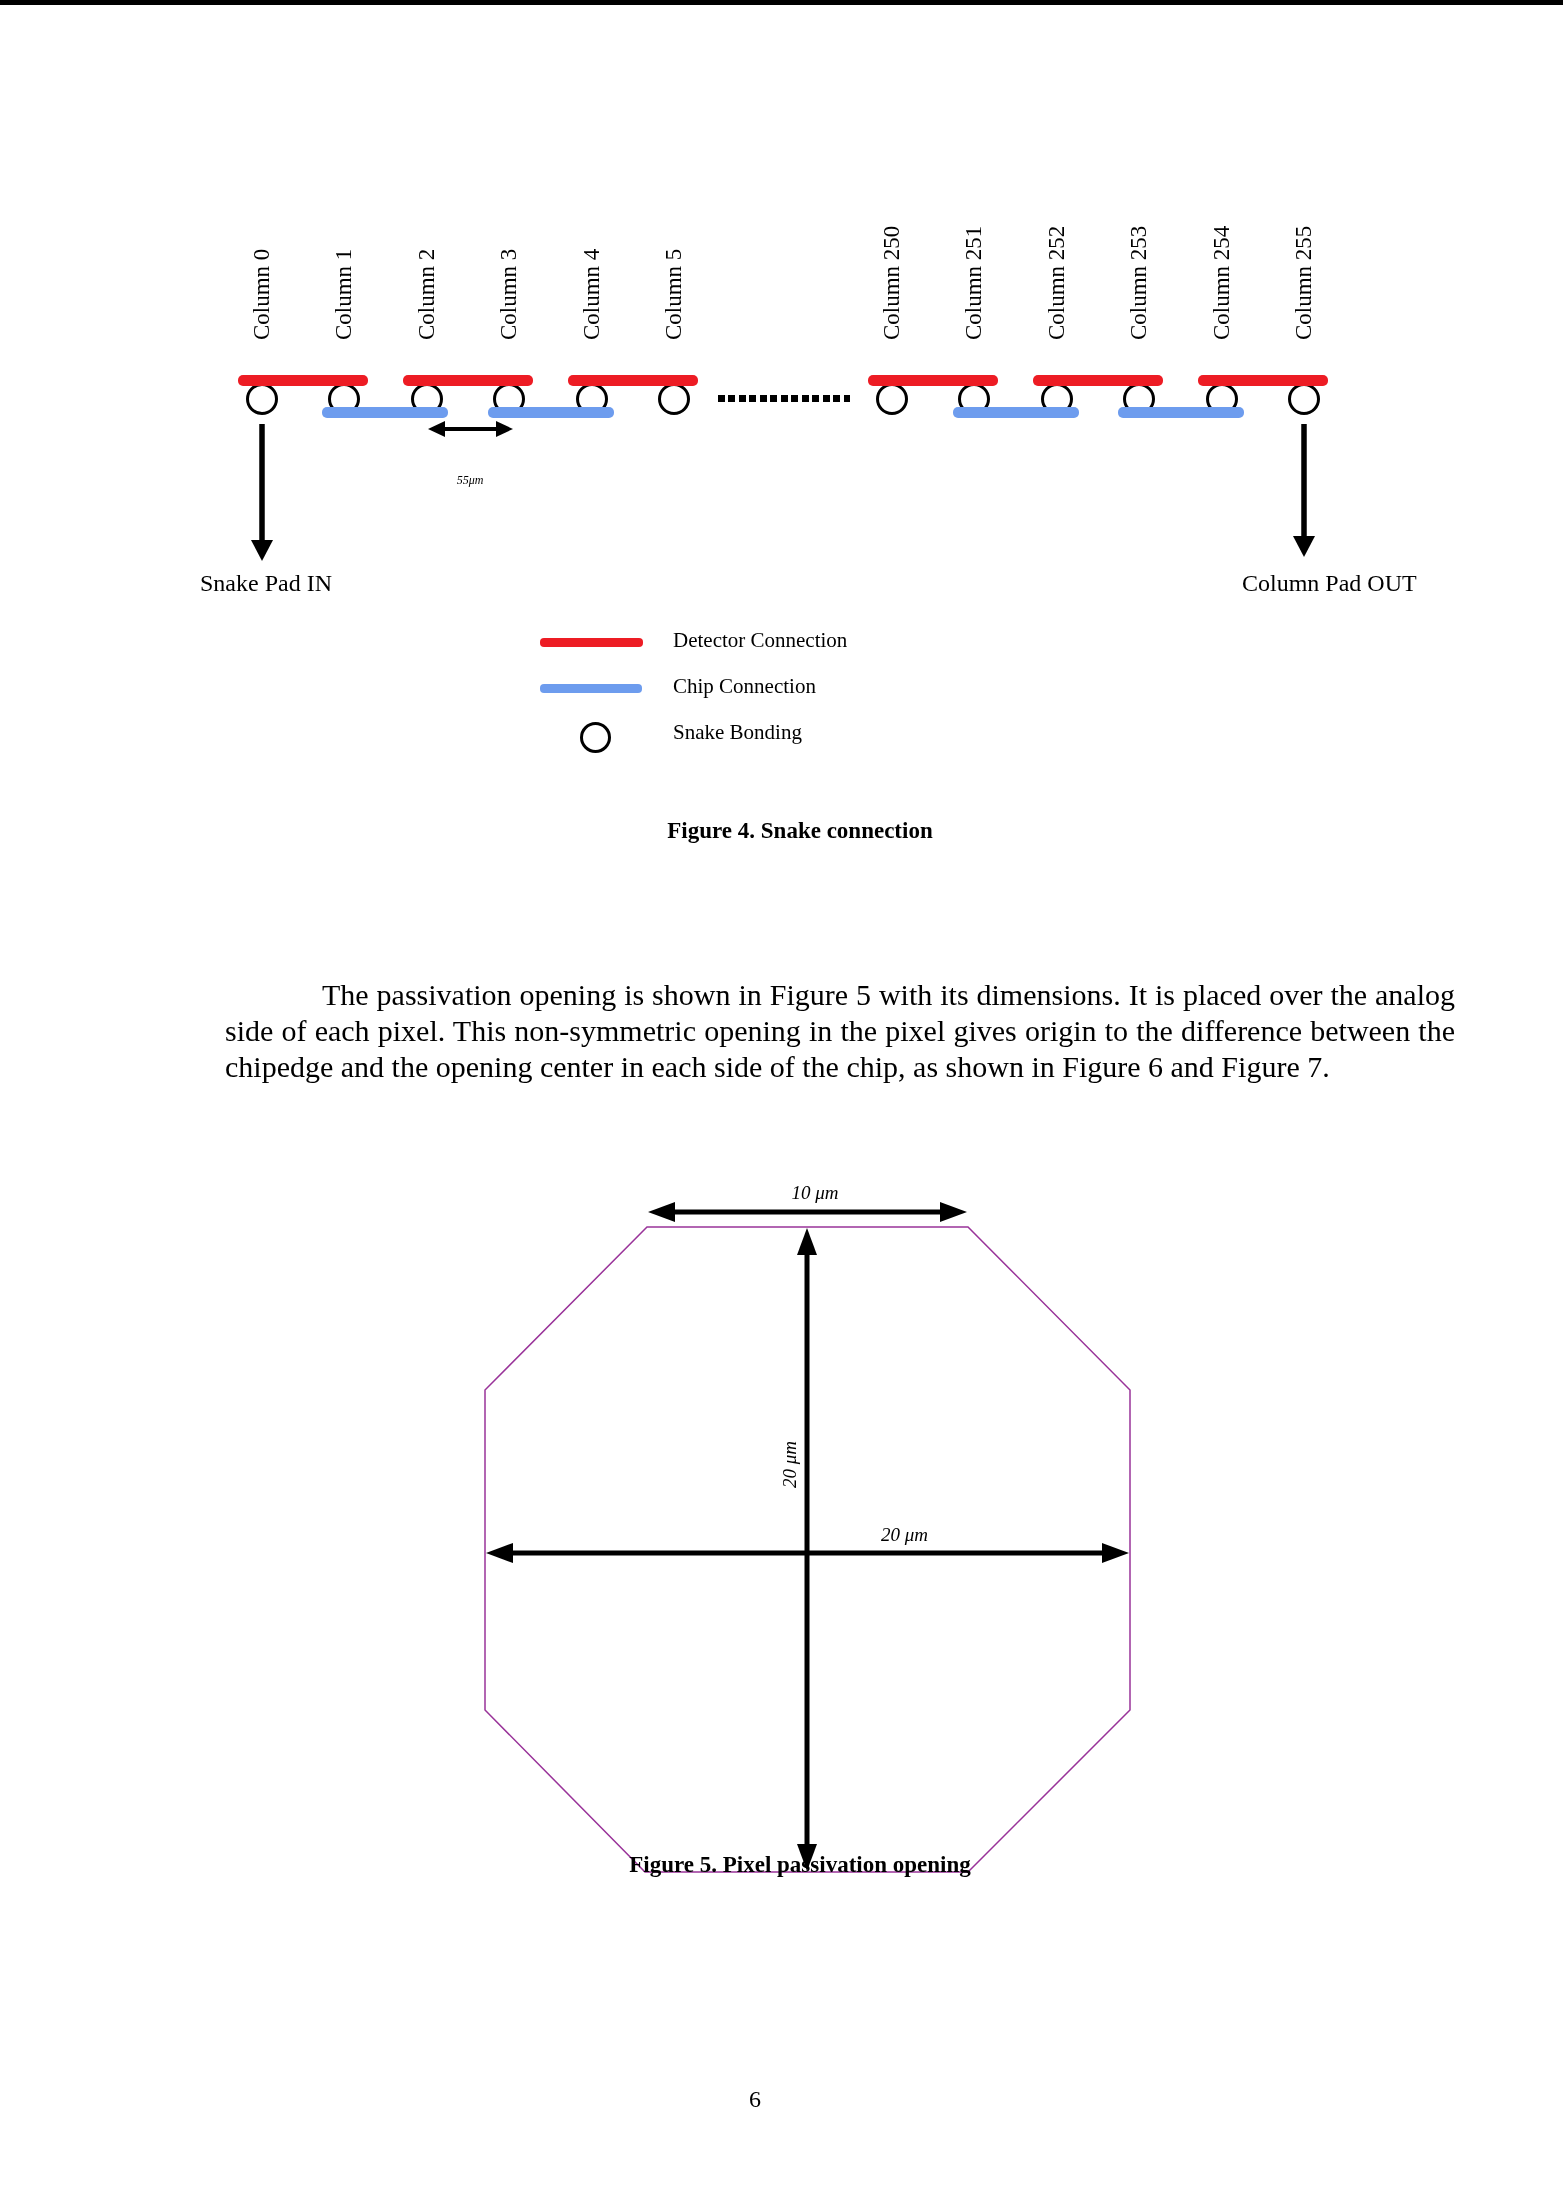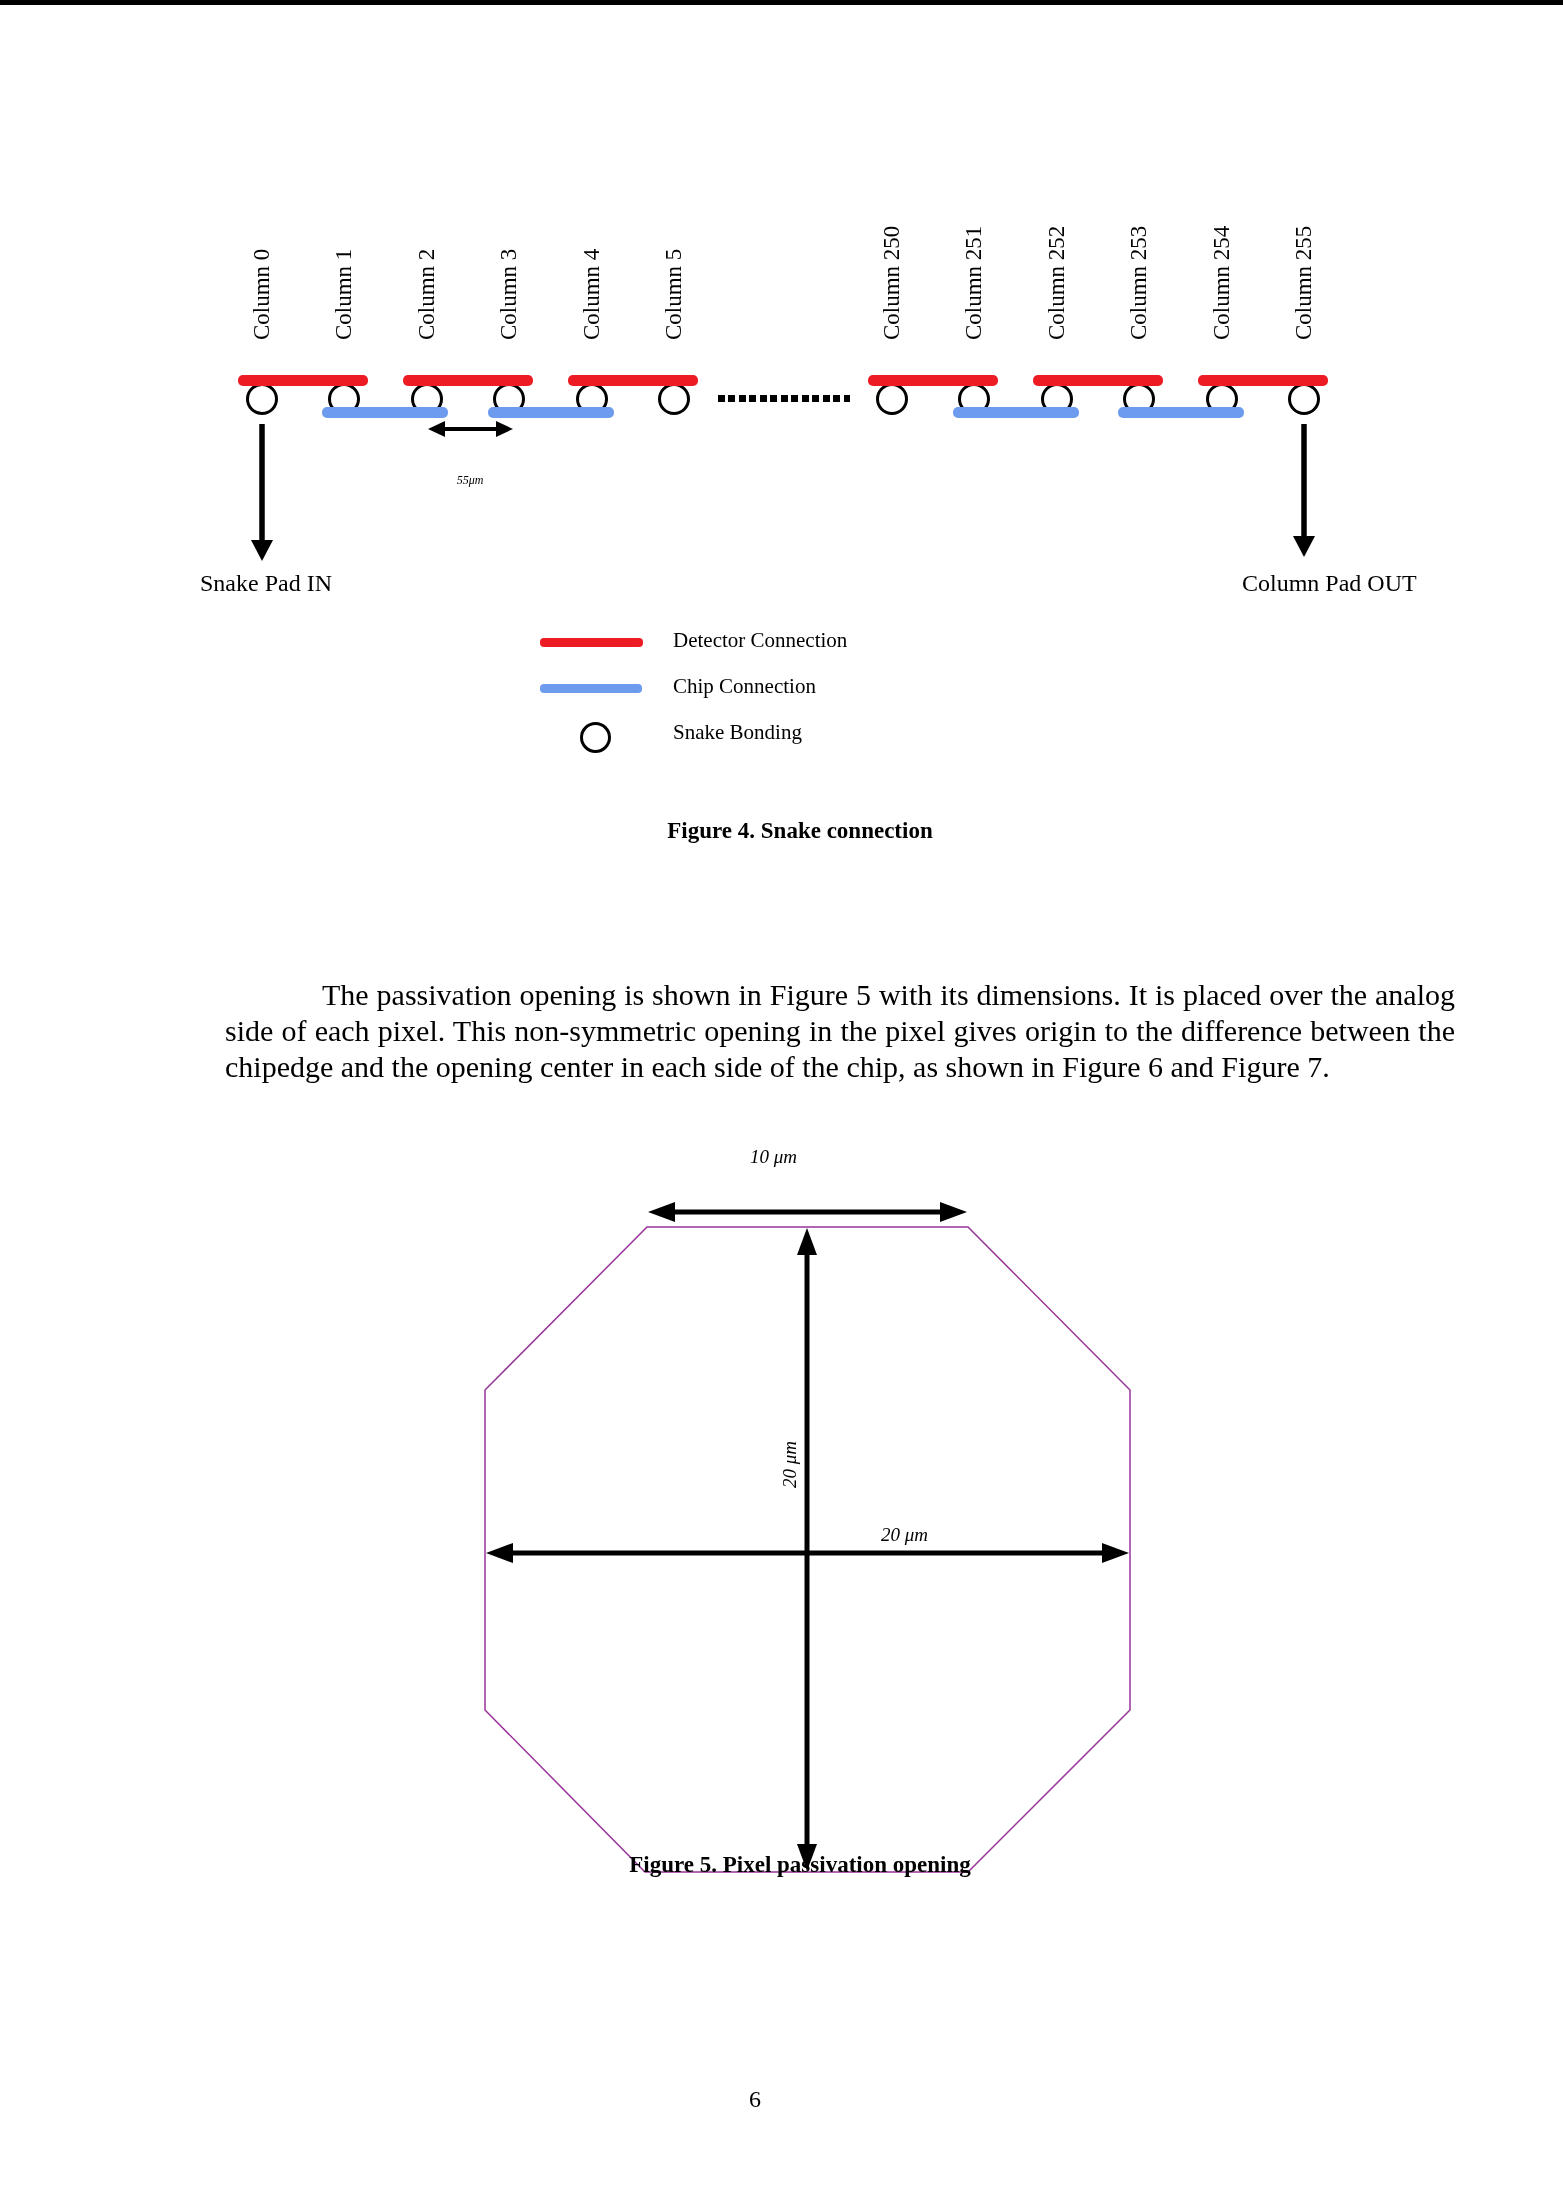--- a/index.html
+++ b/index.html
@@ -164,21 +164,21 @@
       <div class="legend-circle"></div>
       <div class="legend-label" style="top:720px">Snake Bonding</div>
     </div>
 
     <div class="caption" style="top:818px">Figure 4. Snake connection</div>
   </div>
 
   <p class="body-par">The passivation opening is shown in Figure 5 with its dimensions. It is placed over the analog side of each pixel. This non-symmetric opening in the pixel gives origin to the difference between the chipedge and the opening center in each side of the chip, as shown in Figure 6 and Figure 7.</p>
 
   <div>
-    <div class="dim-label" style="left:750px;top:1146px;width:130px;text-align:left">10 μm</div>
+    <div class="dim-label" style="left:750px;top:1182px;width:130px;text-align:center">10 μm</div>
     <span class="dim-label-rot" style="left:779px;top:1488px">20 μm</span>
     <div class="dim-label" style="left:881px;top:1524px">20 μm</div>
     <div class="caption" style="top:1852px">Figure 5. Pixel passivation opening</div>
   </div>
 
   <div class="page-number">6</div>
 
 </div>
 
 </body></html>

